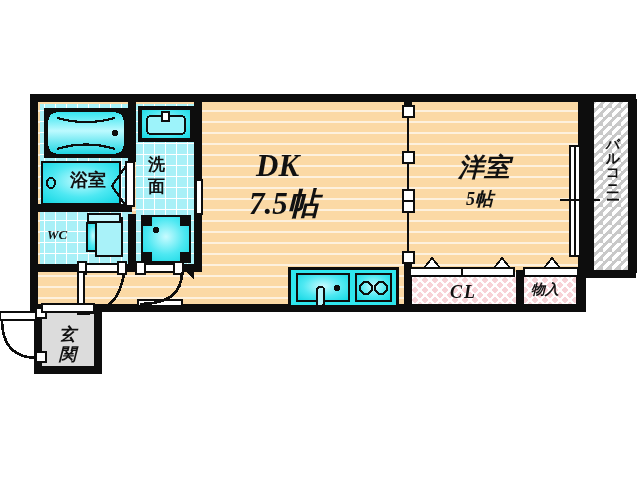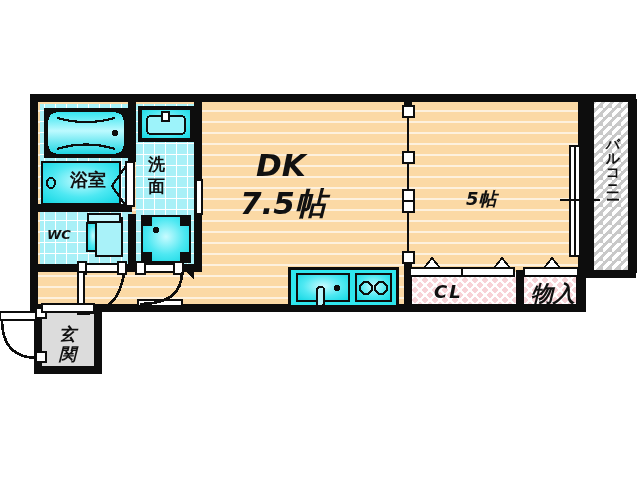--- a/index.html
+++ b/index.html
@@ -1,21 +1,21 @@
 <!DOCTYPE html>
 <html><head>
 <meta charset="utf-8">
 <style>
   html,body{margin:0;padding:0;background:#ffffff;}
   body{width:640px;height:480px;overflow:hidden;
        font-family:"DejaVu Sans","Liberation Sans",sans-serif;}
   #plan{position:absolute;left:0;top:0;width:640px;height:480px;background:#ffffff;}
   .lbl{position:absolute;font-weight:bold;color:#111111;line-height:1;
        letter-spacing:0px;white-space:nowrap;}
-  .italic{font-style:italic;}
+  .italic{font-style:italic;font-family:Liberation Serif, serif;}
   .vert{writing-mode:vertical-rl;text-orientation:upright;}
 </style>
 </head>
 <body>
 
 <div id="plan">
 
   <svg width="640" height="480" viewBox="0 0 640 480" shape-rendering="crispEdges">
     <defs>
 
@@ -259,33 +259,34 @@
       <line x1="462" y1="268" x2="462" y2="276" stroke="#0d0d0d" stroke-width="2.4"></line>
     </g>
     <g>
       <rect x="524" y="268" width="54" height="8" fill="#ffffff" stroke="#0d0d0d" stroke-width="2"></rect>
       <polygon points="544,268 552,258 560,268" fill="#ffffff" stroke="#0d0d0d" stroke-width="2"></polygon>
     </g>
   </svg>
 
   
   <div class="lbl italic" style="left:256px;top:150px;font-size:31px;">DK</div>
-  <div class="lbl italic" style="left:240px;top:188px;font-size:31px;">7.5帖</div>
-
+  <div class="lbl italic" style="left:249px;top:188px;font-size:31px;">7.5帖</div>
+
+  <div class="lbl italic" style="left:458px;top:155px;font-size:26px;">洋室</div>
   <div class="lbl italic" style="left:466px;top:190px;font-size:18px;">5帖</div>
 
   <div class="lbl" style="left:70px;top:171px;font-size:18px;">浴室</div>
 
   <div class="lbl" style="left:148px;top:156px;font-size:17px;">洗</div>
   <div class="lbl" style="left:148px;top:178px;font-size:17px;">面</div>
 
   <div class="lbl italic" style="left:47px;top:228px;font-size:13px;">WC</div>
 
-  <div class="lbl italic" style="left:434px;top:283px;font-size:18px;letter-spacing:2px;">CL</div>
-
-  <div class="lbl italic" style="left:531px;top:283px;font-size:22px;">物入</div>
+  <div class="lbl italic" style="left:450px;top:283px;font-size:18px;letter-spacing:2px;">CL</div>
+
+  <div class="lbl italic" style="left:531px;top:283px;font-size:14px;">物入</div>
 
   <div class="lbl vert" style="left:604px;top:128px;font-size:14px;line-height:1.25;">バルコニー</div>
 
   <div class="lbl italic" style="left:59px;top:326px;font-size:17px;">玄</div>
   <div class="lbl italic" style="left:59px;top:346px;font-size:17px;">関</div>
 
 </div>
 
 </body></html>

